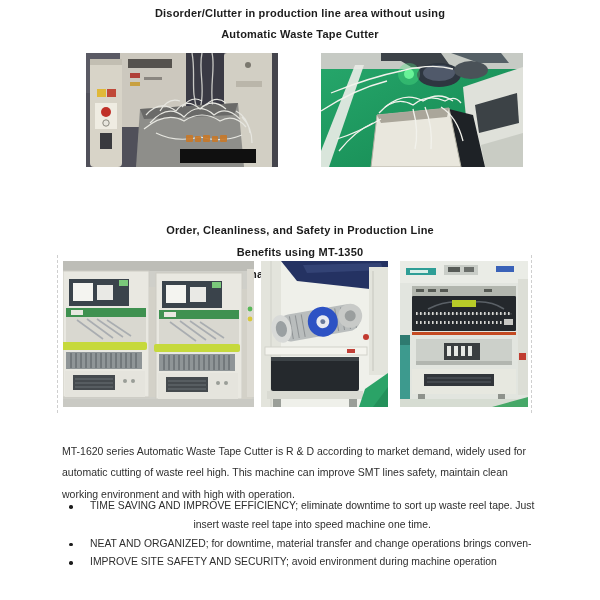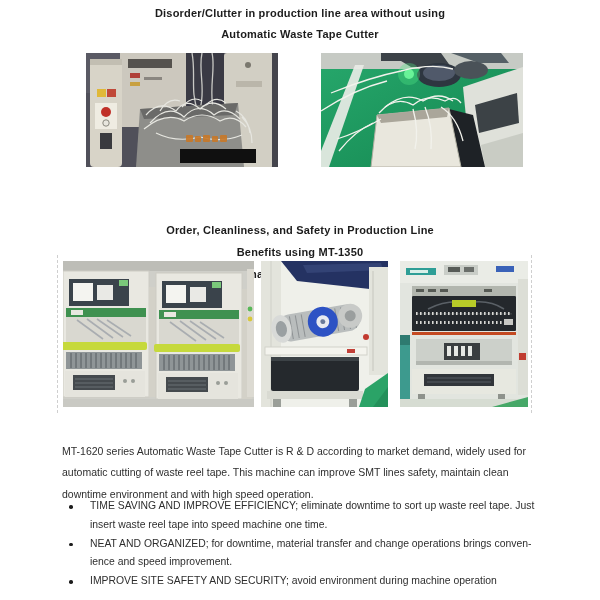--- a/index.html
+++ b/index.html
@@ -13,21 +13,21 @@
   .heading.mid{line-height:22px;}
   .photo{position:absolute;overflow:hidden;background:#cccccc;}
   .photo svg{display:block;}
   .guide{position:absolute;width:0;border-left:1px dashed #cfcfcf;}
   .para{position:absolute;left:62px;top:425px;font-size:10.5px;line-height:21.4px;color:#2e2e2e;margin-top:16px;}
   .para div{white-space:nowrap;}
   .bullets{position:absolute;left:62px;top:497px;font-size:10.4px;line-height:18.8px;color:#2e2e2e;}
   .bullet{display:flex;}
   .bullet .marker{width:28px;flex:0 0 28px;position:relative;}
   .bullet .marker::after{content:"";position:absolute;left:7px;top:8px;width:3.5px;height:3.5px;border-radius:50%;background:#1c1c1c;}
-  .bullet .lines div{white-space:nowrap;}
+  .bullet .lines div{white-space:nowrap;text-align:center;}
 </style>
 </head>
 <body>
 
 <div class="page">
 
   <div class="heading" style="top:3px;">
     <div>Disorder/Clutter in production line area without using</div>
     <div>Automatic Waste Tape Cutter</div>
   </div>
@@ -349,37 +349,36 @@
       <rect x="98" y="133" width="7" height="11" fill="#8e928c"></rect>
       <circle cx="22" cy="143" r="3" fill="#6a6e68"></circle>
         <circle cx="101" cy="143" r="3" fill="#6a6e68"></circle>
       <rect x="0" y="138" width="128" height="8" fill="#d6dcd2"></rect>
       <polygon points="92,146 128,136 128,146" fill="#46a868"></polygon>
     </svg>
   </div>
 
   <div class="para">
     <div>MT-1620 series Automatic Waste Tape Cutter is R &amp; D according to market demand, widely used for</div>
-    <div>automatic cutting of waste reel tape. This machine can improve SMT lines safety, maintain clean</div>
-    <div>downtime environment and with high speed operation.</div>
+    <div>automatic cutting of waste reel high. This machine can improve SMT lines safety, maintain clean</div>
+    <div>working environment and with high with operation.</div>
   </div>
 
   <div class="bullets">
     <div class="bullet">
       <span class="marker"></span>
       <span class="lines">
         <div>TIME SAVING AND IMPROVE EFFICIENCY; eliminate downtime to sort up waste reel tape. Just</div>
         <div>insert waste reel tape into speed machine one time.</div>
       </span>
     </div>
     <div class="bullet">
       <span class="marker"></span>
       <span class="lines">
         <div>NEAT AND ORGANIZED; for downtime, material transfer and change operations brings conven-</div>
-        <div>ience and speed improvement.</div>
       </span>
     </div>
     <div class="bullet">
       <span class="marker"></span>
       <span class="lines">
         <div>IMPROVE SITE SAFETY AND SECURITY; avoid environment during machine operation</div>
       </span>
     </div>
   </div>
 

